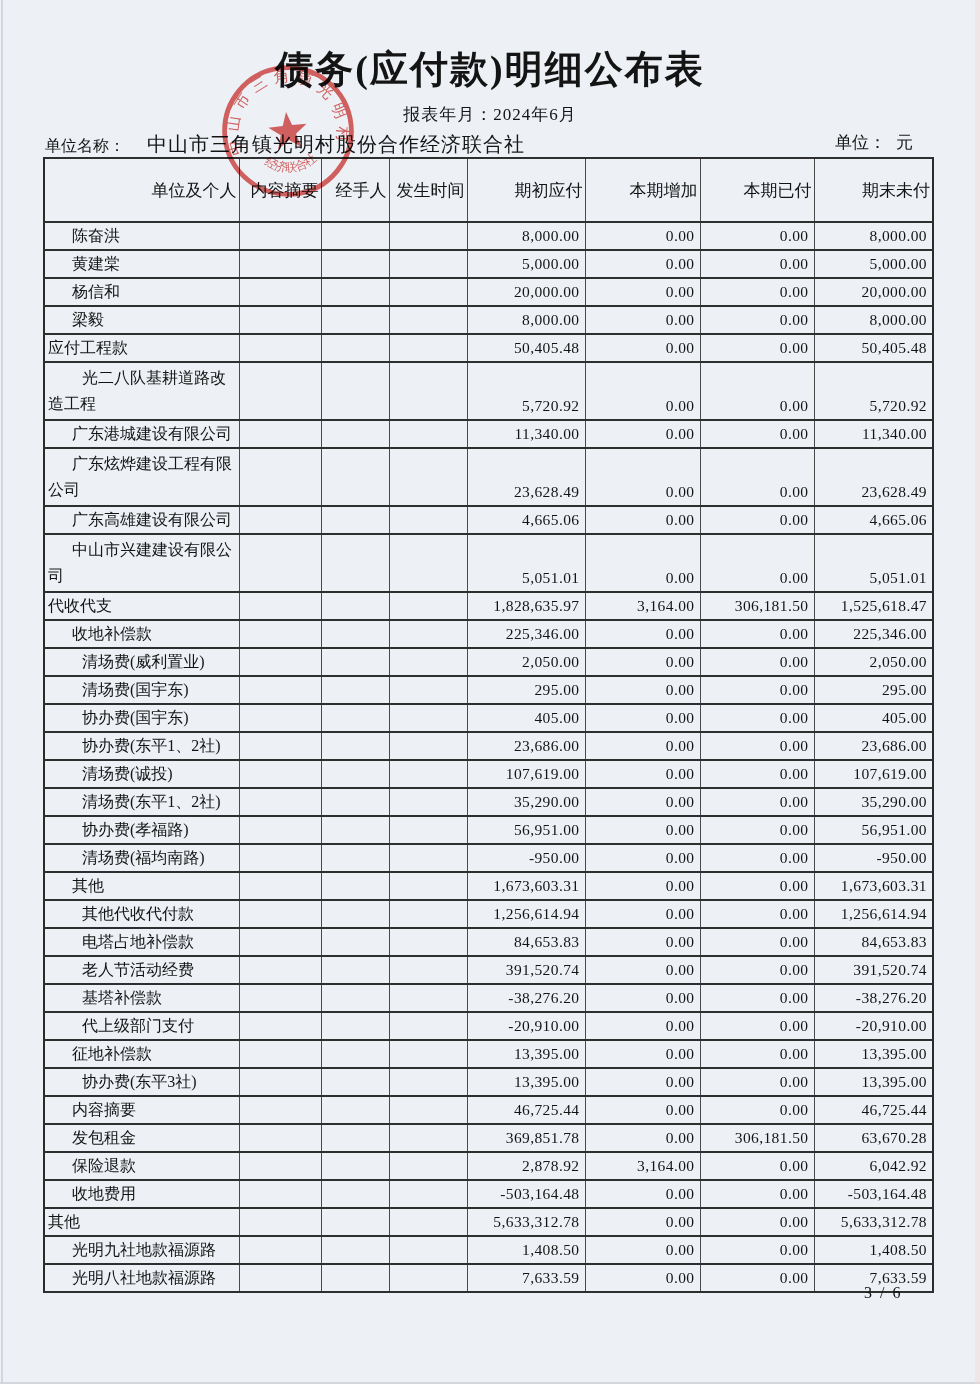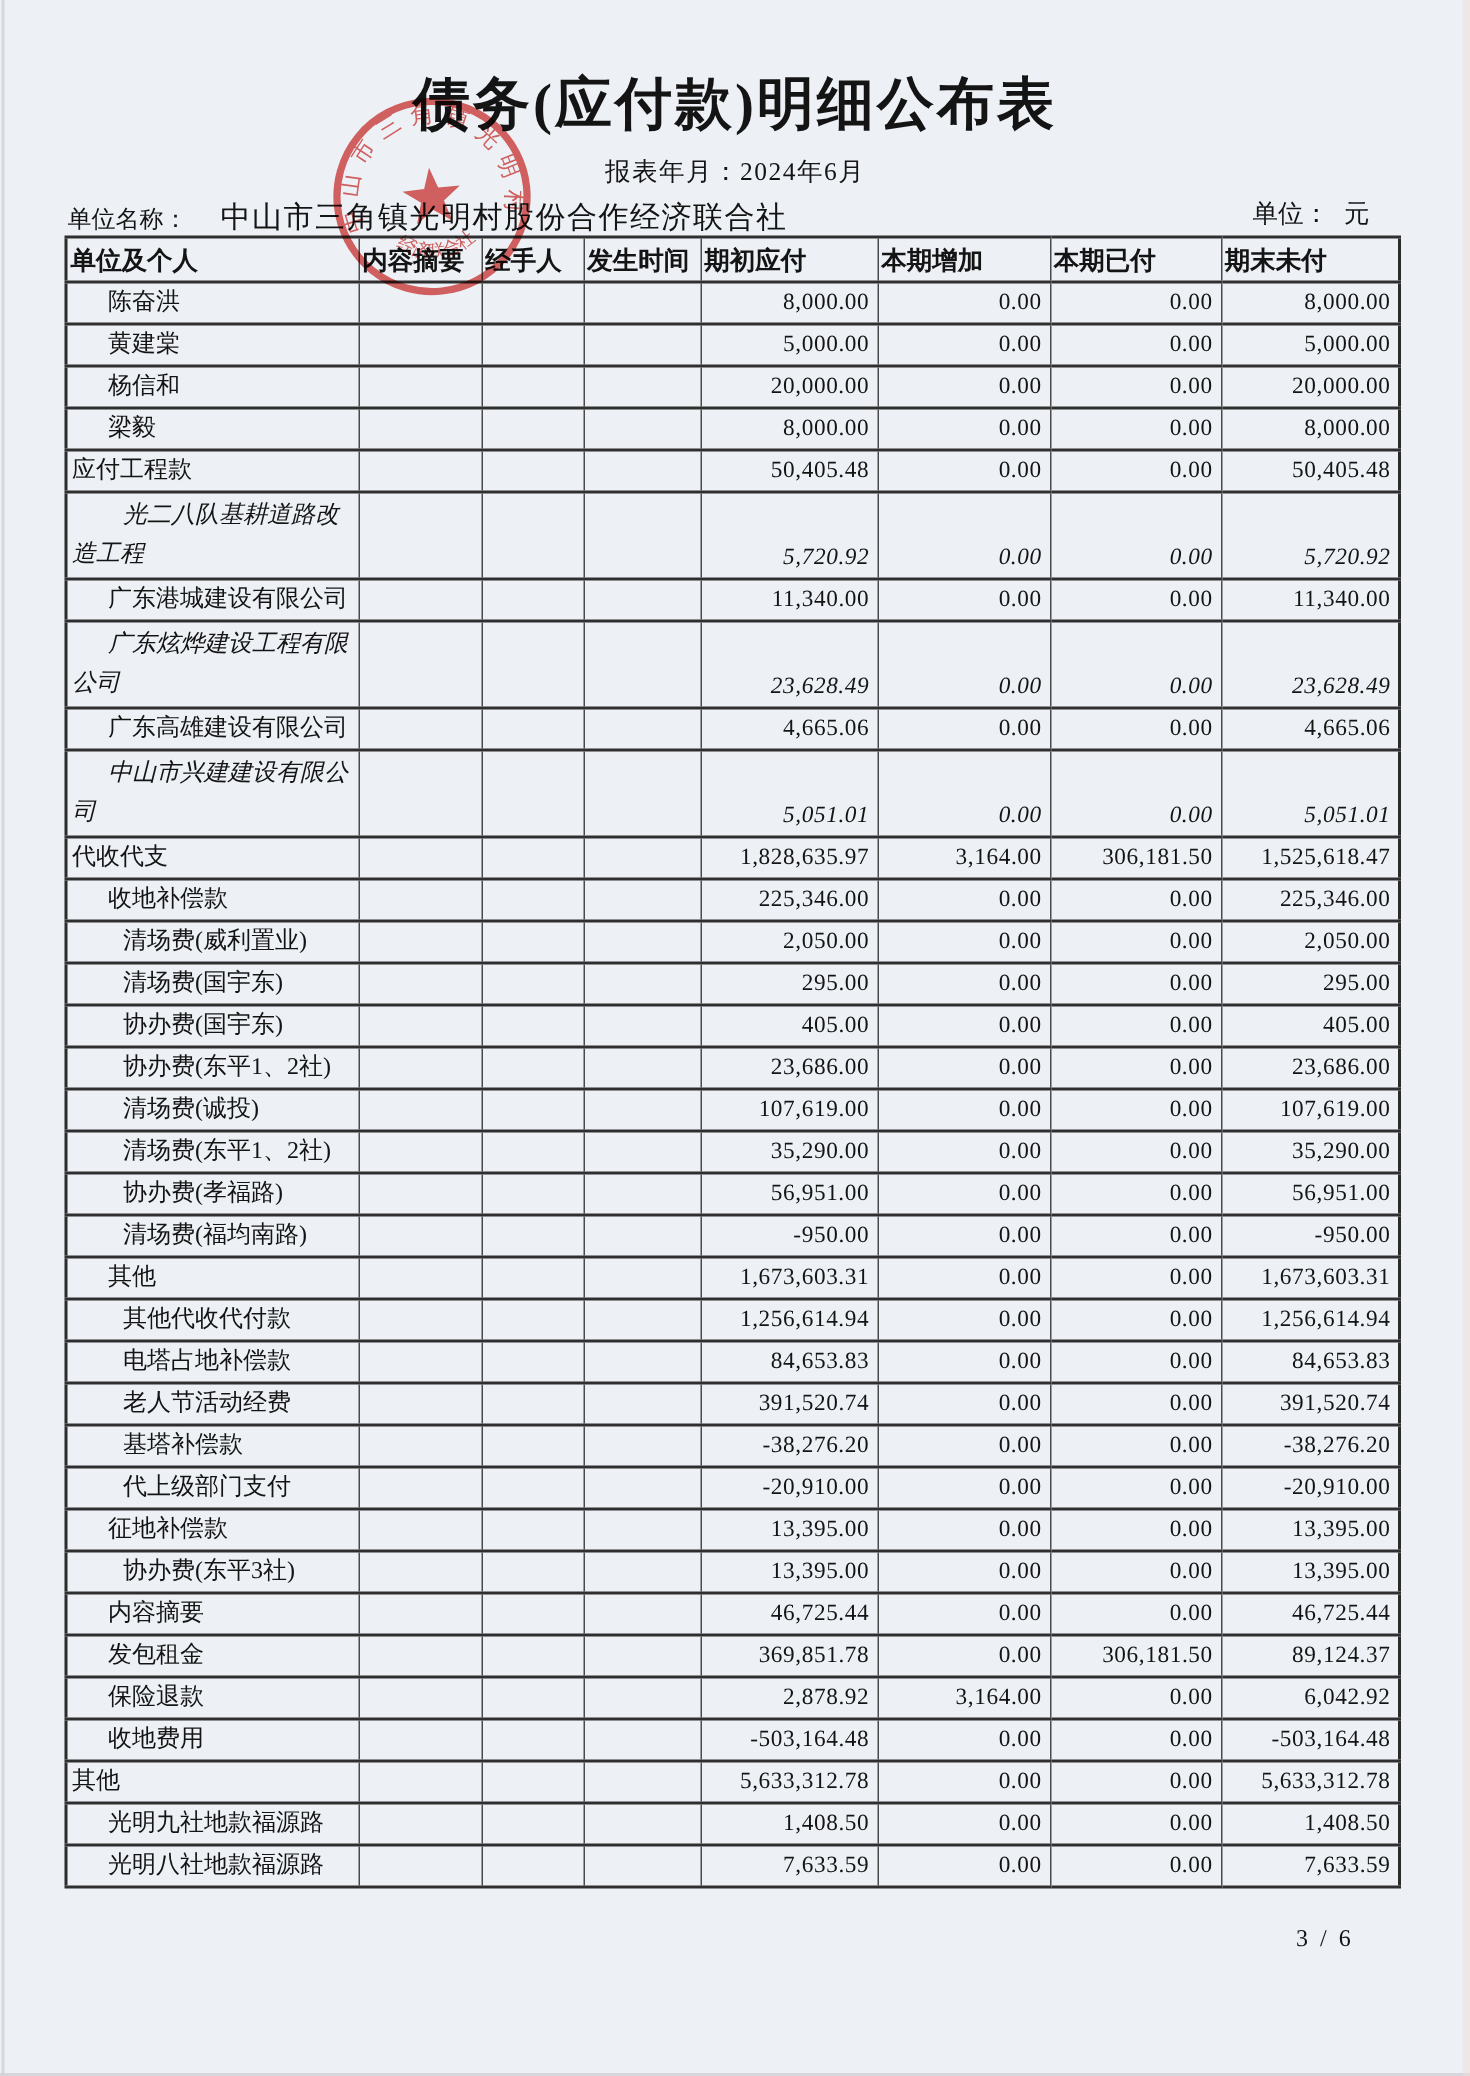--- a/index.html
+++ b/index.html
@@ -30,23 +30,23 @@
     position:absolute;left:43px;top:157px;width:889px;
     border-collapse:collapse;table-layout:fixed;
     border:2px solid #2b2b2b;
     font-size:16px;
   }
   .debt th,.debt td{
     border-left:1px solid #4a4a4a;border-right:1px solid #4a4a4a;
     border-top:2px solid #2f2f2f;border-bottom:2px solid #2f2f2f;
     overflow:hidden;white-space:normal;
   }
-  .debt th{height:28px;font-weight:bold;font-size:17px;text-align:left;padding:0 2px;}
+  .debt th{height:28px;font-weight:normal;font-size:17px;text-align:right;padding:17px 2px;}
   .debt tr{height:28px;}
-  .debt tr.wrap{height:56px;font-style:italic;}
+  .debt tr.wrap{height:56px;}
   .c-name{text-align:left;padding:2px 3px;line-height:22px;}
   tr.i1 .c-name{text-indent:24px;}
   tr.i2 .c-name{text-indent:34px;}
   .c-num{text-align:right;padding:0 5px 0 0;font-size:15.5px;letter-spacing:.4px;}
   tr.wrap .c-num{vertical-align:bottom;padding-bottom:4px;}
   tr.wrap .c-name{line-height:26px;}
 
   .stamp{
     position:absolute;left:216px;top:59px;width:144px;height:144px;
     transform:rotate(-6deg);
@@ -388,21 +388,21 @@
         <td class="c-num">46,725.44</td>
       </tr>
       <tr class="i1">
         <td class="c-name">发包租金</td>
         <td class="c-mid"></td>
         <td class="c-mid"></td>
         <td class="c-mid"></td>
         <td class="c-num">369,851.78</td>
         <td class="c-num">0.00</td>
         <td class="c-num">306,181.50</td>
-        <td class="c-num">89,124.37</td>
+        <td class="c-num">63,670.28</td>
       </tr>
       <tr class="i1">
         <td class="c-name">保险退款</td>
         <td class="c-mid"></td>
         <td class="c-mid"></td>
         <td class="c-mid"></td>
         <td class="c-num">2,878.92</td>
         <td class="c-num">3,164.00</td>
         <td class="c-num">0.00</td>
         <td class="c-num">6,042.92</td>

